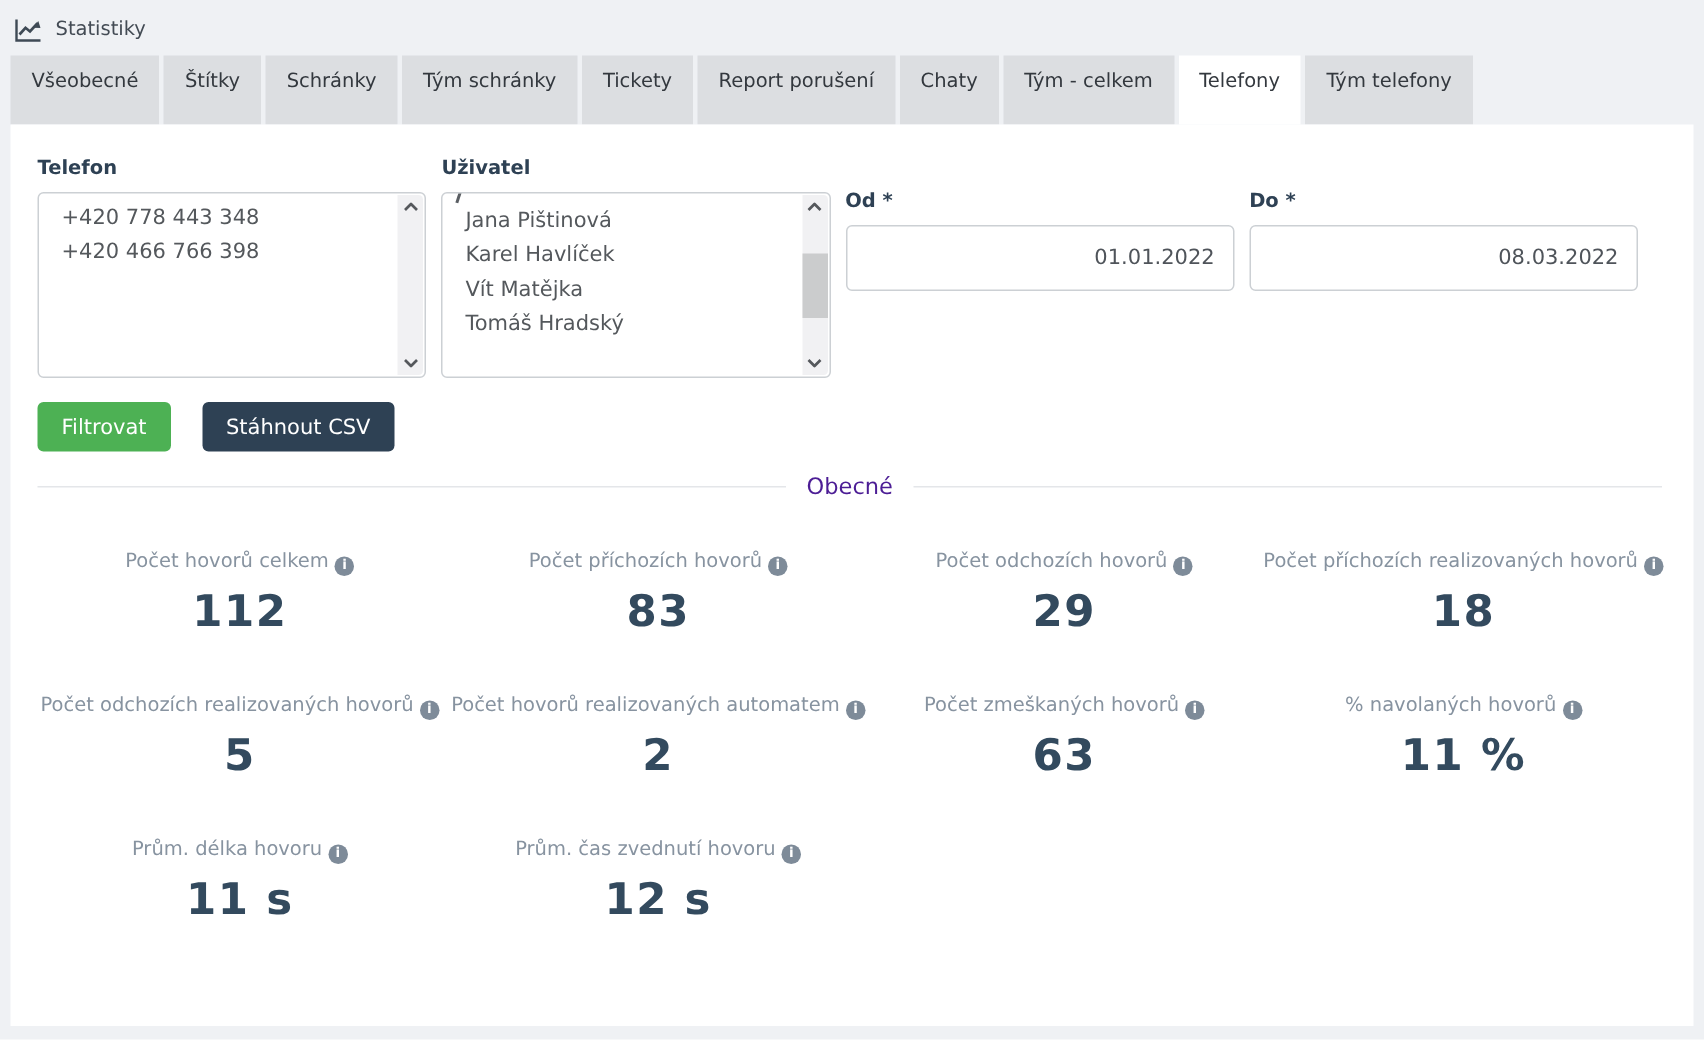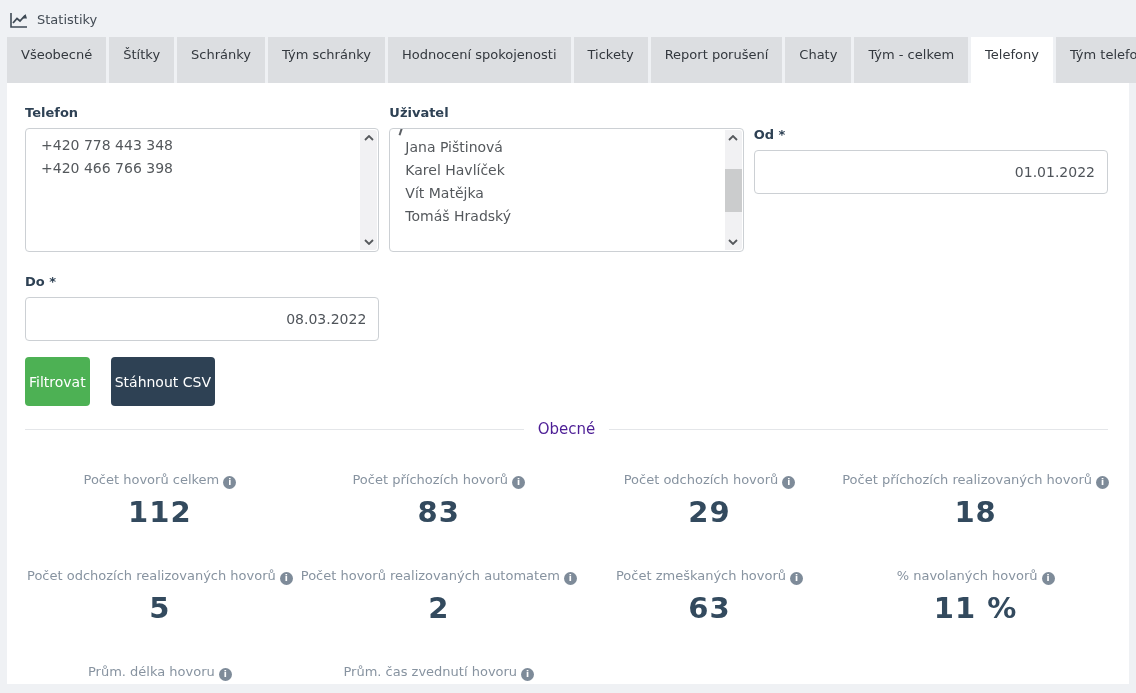--- a/index.html
+++ b/index.html
@@ -28,22 +28,22 @@
     white-space: nowrap; cursor: pointer;
   }
   .tab.active { background: #ffffff; }
 
   
   .panel {
     margin: 0 7px; background: #ffffff;
     height: 601px; position: relative;
   }
   .filter-grid {
-    display: grid; grid-template-columns: 1fr 1fr 1fr; column-gap: 10px;
-    padding: 22px 21px 0 18px;
+    display: grid; grid-template-columns: 1fr 1fr 1fr 1fr; column-gap: 10px;
+    padding: 22px 37px 0 18px;
   }
   .field-label {
     font-size: 13px; font-weight: bold; color: #2e4154;
     margin-bottom: 8px;
   }
   .listbox {
     position: relative; height: 124px; background: #fff;
     border: 1px solid #ccd0d4; border-radius: 4px; overflow: hidden;
   }
   .listbox ul { list-style: none; padding: 5px 0 0 0; }
@@ -73,24 +73,24 @@
   .text-input {
     width: 100%; height: 44px;
     border: 1px solid #ccd0d4; border-radius: 4px;
     padding: 0 12px; font-size: 14px; color: #4f545a;
     font-family: "DejaVu Sans", "Liberation Sans", sans-serif;
     background: #fff; outline: none; text-align: right;
   }
   .date-label { margin-top: 22px; }
   .button-row { display: flex; gap: 21px; padding: 16px 0 0 18px; }
   .btn {
-    border: none; border-radius: 4px; height: 49px;
+    border: none; border-radius: 4px; height: 33px;
     font-size: 14px; color: #ffffff; cursor: pointer;
     font-family: "DejaVu Sans", "Liberation Sans", sans-serif;
-    padding: 0 4px;
+    padding: 0 16px;
   }
   .btn-green { background: #4db154; }
   .btn-navy  { background: #2e4154; }
 
   
   .section-divider {
     display: flex; align-items: center; gap: 14px;
     margin: 14px 21px 0 18px;
     color: #4c1d95; font-size: 15px;
   }
@@ -132,21 +132,20 @@
 <div class="tabbar">
 
     <div class="tab">Všeobecné</div>
 
     <div class="tab">Štítky</div>
 
     <div class="tab">Schránky</div>
 
     <div class="tab">Tým schránky</div>
 
-    <div class="tab">Hodnocení spokojenosti</div>
 
     <div class="tab">Tickety</div>
 
     <div class="tab">Report porušení</div>
 
     <div class="tab">Chaty</div>
 
     <div class="tab">Tým - celkem</div>
 
     <div class="tab active">Telefony</div>

